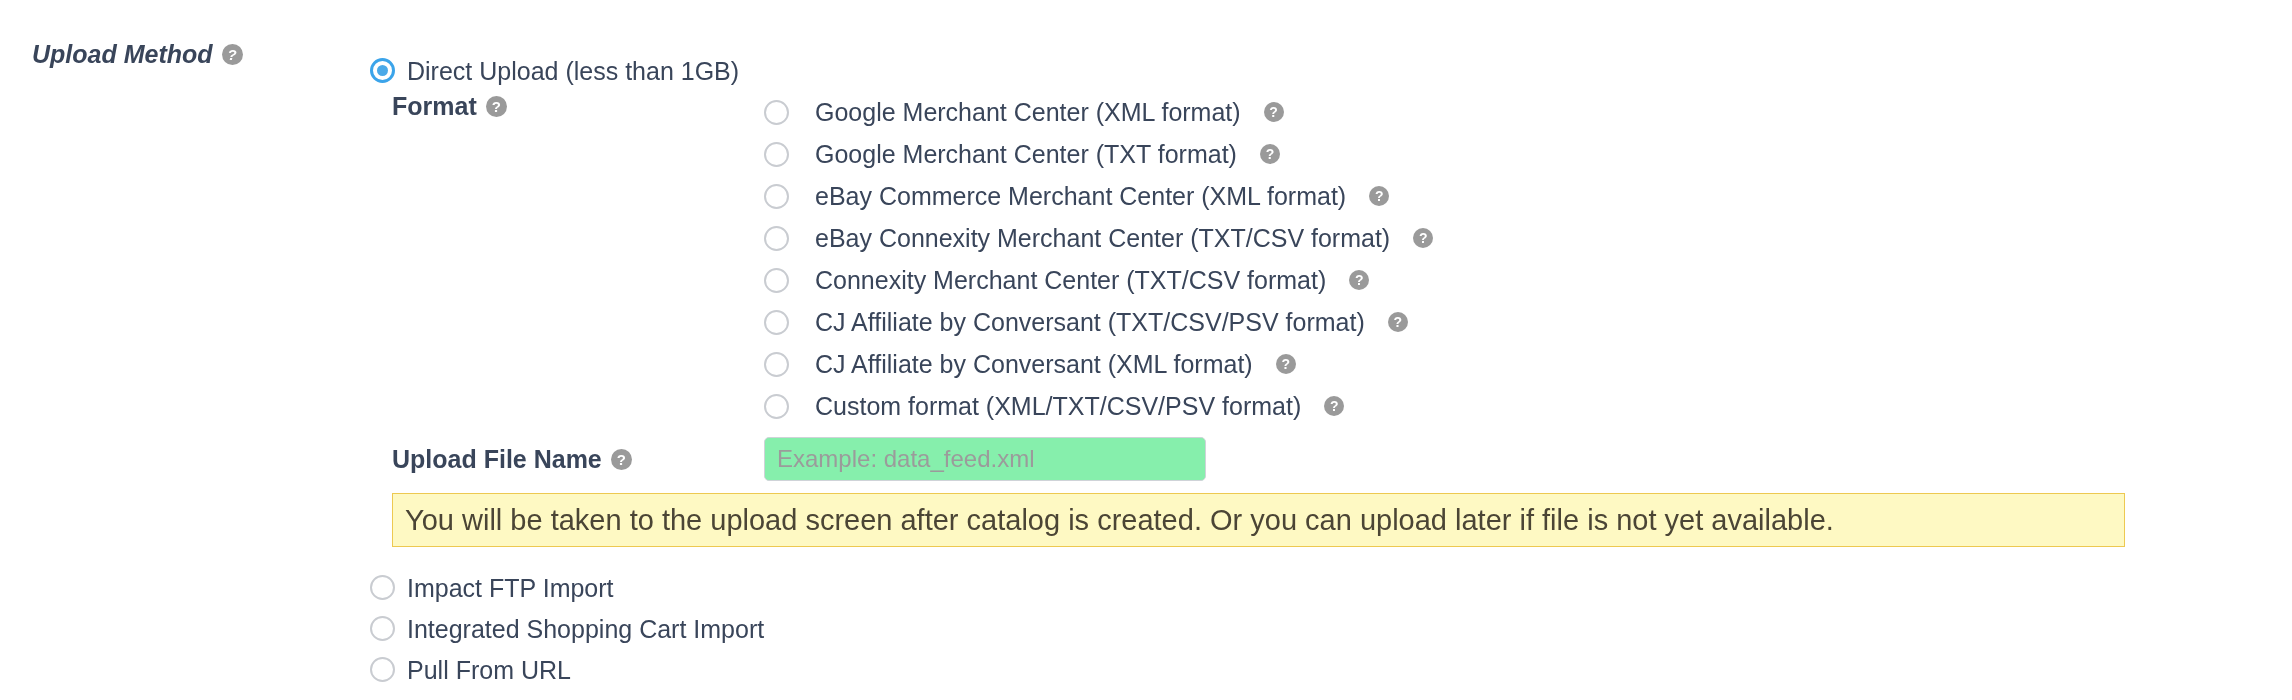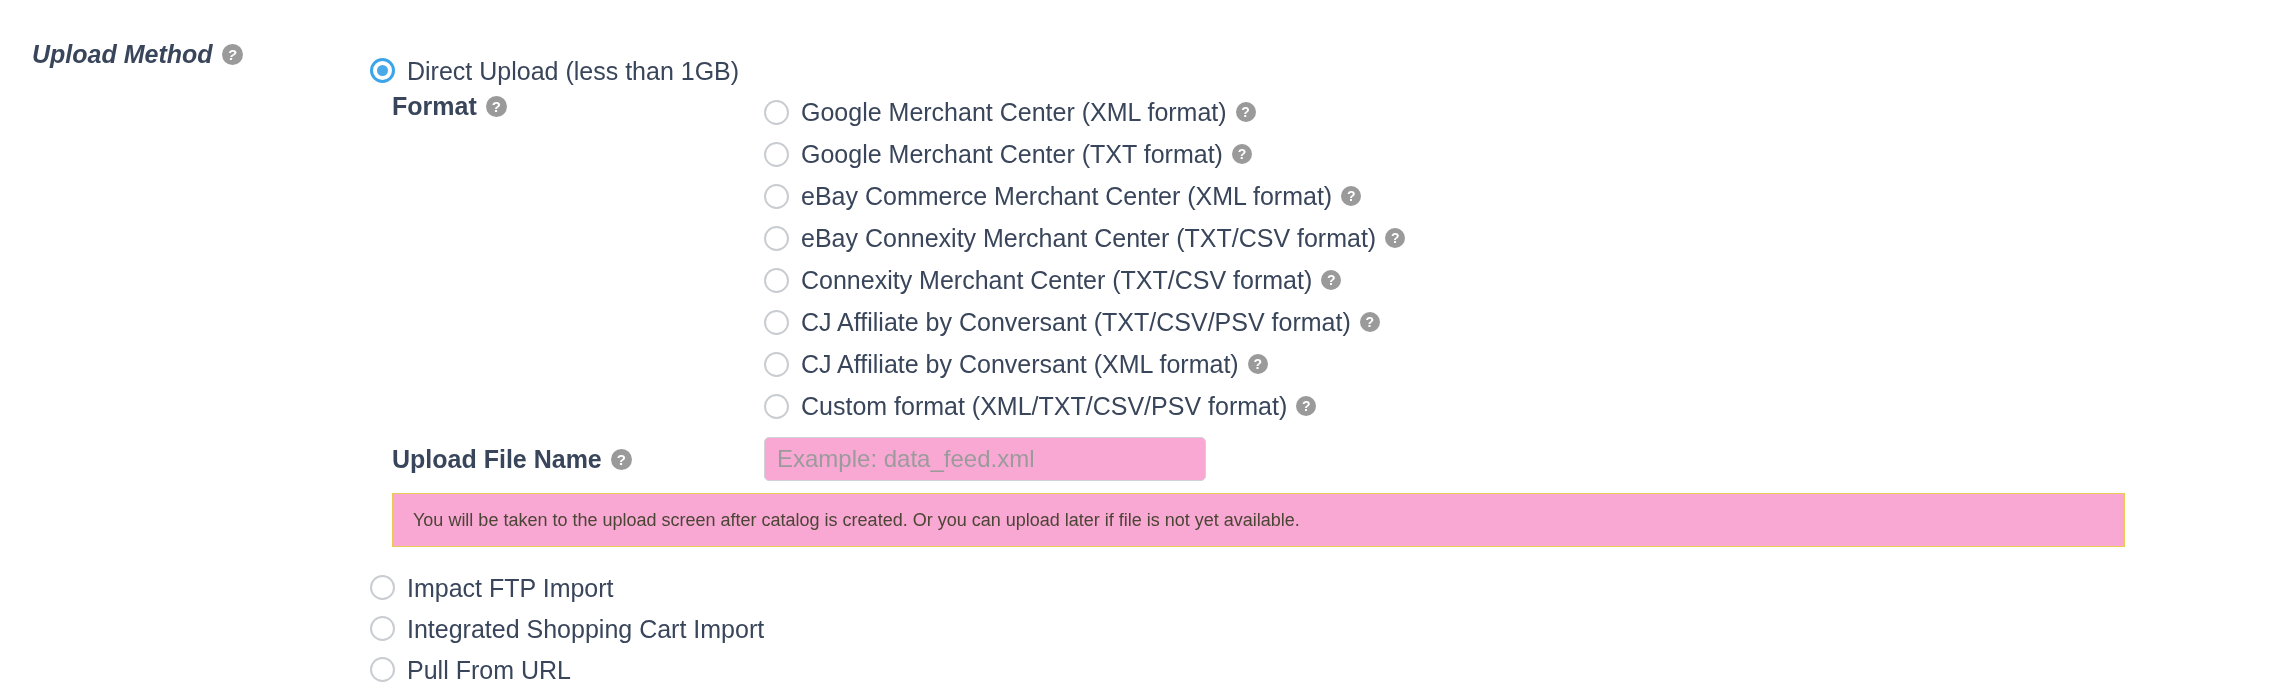--- a/index.html
+++ b/index.html
@@ -145,20 +145,21 @@
 
   .format-list {
     flex: 1 1 auto;
     min-width: 0;
   }
 
   .format-row {
     display: flex;
     align-items: center;
     height: 42px;
+    gap: 14px;
   }
   .format-row .radio-label {
     font-size: 25px;
     color: #39455a;
     line-height: 30px;
     white-space: nowrap;
   }
 
   
   .filename-row {
@@ -178,42 +179,42 @@
     display: flex;
     align-items: center;
     flex: 0 0 auto;
   }
   .filename-input {
     width: 442px;
     height: 44px;
     box-sizing: border-box;
     border: 1px solid #cfd3d8;
     border-radius: 5px;
-    background: #f9a8d4;
+    background: #86efac;
     font-size: 24px;
     font-family: "Liberation Sans", sans-serif;
     color: #39455a;
     padding: 0 12px;
     outline: none;
   }
   .filename-input::placeholder {
     color: #9b9b9b;
     opacity: 1;
   }
 
   
   .notice {
     margin-top: 12px;
     margin-left: 0;
     width: 1733px;
     box-sizing: border-box;
-    background: #f9a8d4;
+    background: #fef9c3;
     border: 1px solid #edc951;
-    padding: 11px 20px;
-    font-size: 18px;
+    padding: 11px 12px;
+    font-size: 29px;
     color: #4b4535;
     line-height: 30px;
     white-space: nowrap;
   }
 
   
   .bottom-options {
     margin-top: 20px;
   }
   .bottom-options .radio-row {

